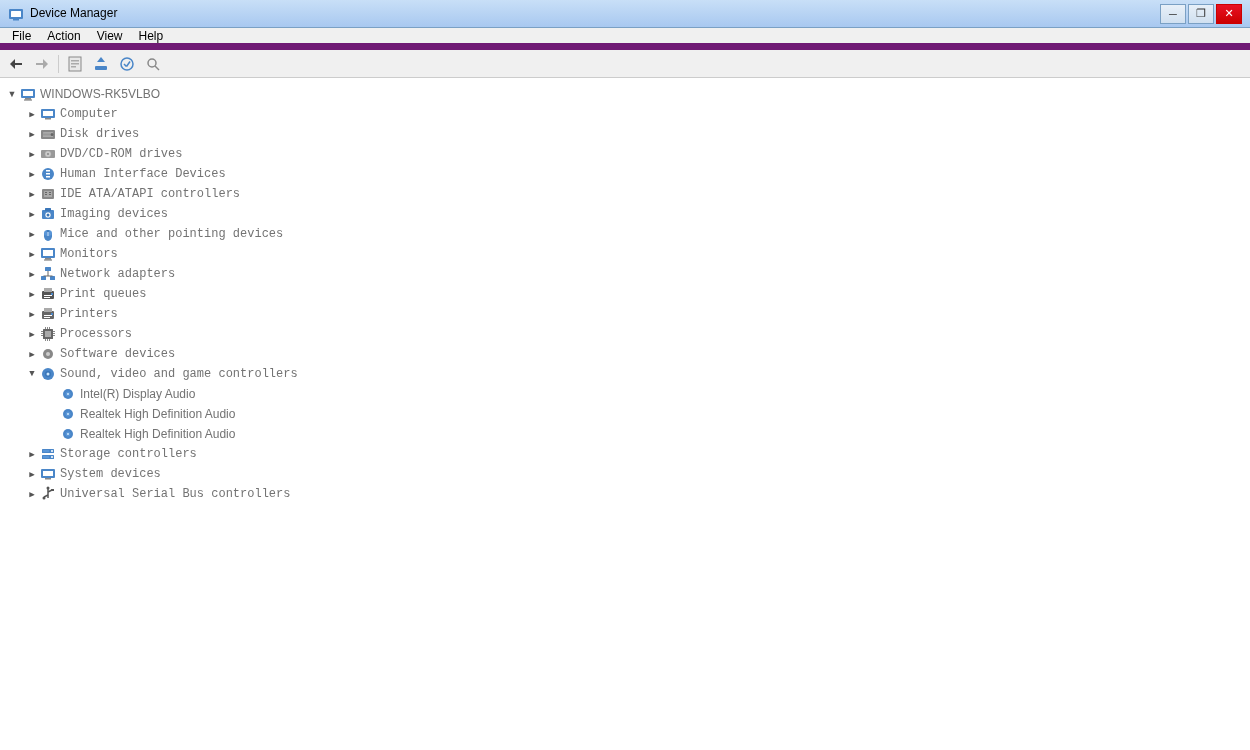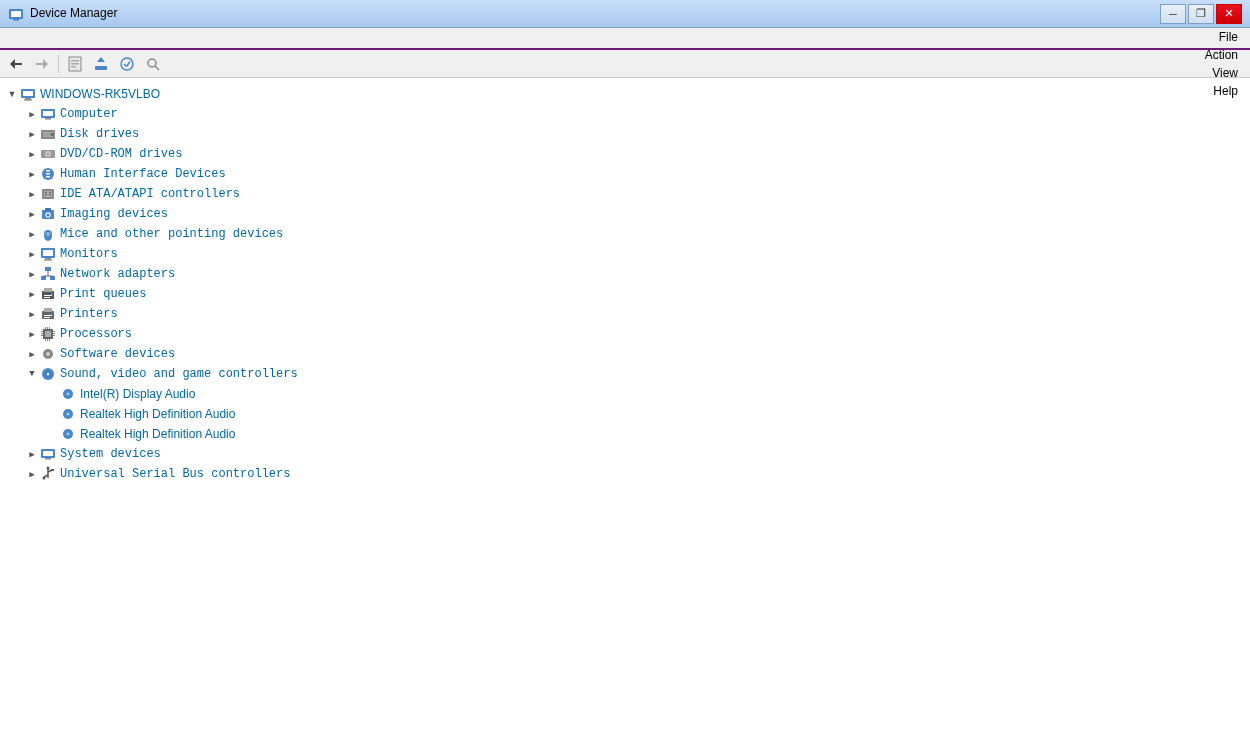--- a/index.html
+++ b/index.html
@@ -56,24 +56,23 @@
       background: linear-gradient(to bottom, #e81123, #c00);
       color: white;
       border-color: #c00;
     }
 
     
     .menu-bar {
       background: #f0f0f0;
       height: 22px;
       display: flex;
-      align-items: flex-end;
+      align-items: center;
       padding: 0 4px;
-      border-bottom: 2px solid #701a75;
-      flex-direction: column;
+      border-bottom: 7px solid #701a75;
     }
     .menu-item {
       padding: 2px 8px;
       cursor: pointer;
       font-size: 12px;
       color: #000;
     }
 
     
     .toolbar {
@@ -117,21 +116,21 @@
       padding: 2px 0;
     }
     .tree-item {
       display: flex;
       align-items: center;
       height: 20px;
       padding-left: 4px;
       cursor: pointer;
       white-space: nowrap;
       font-size: 12px;
-      color: #0369a1;
+      color: #737373;
     }
 
     .expand-btn {
       width: 16px;
       height: 16px;
       display: inline-flex;
       align-items: center;
       justify-content: center;
       font-size: 9px;
       color: #555;
@@ -473,20 +472,34 @@
       <span class="item-icon">
         <svg width="16" height="16" viewBox="0 0 16 16">
           <circle cx="8" cy="8" r="5" fill="#4a86c8"></circle>
           <circle cx="8" cy="8" r="2.5" fill="#5a96d8"></circle>
           <circle cx="8" cy="8" r="1" fill="#cde8ff"></circle>
         </svg>
       </span>
       <span class="item-label">Realtek High Definition Audio</span>
     </div>
 
+    <div class="tree-item indent-1">
+      <span class="expand-btn collapsed"></span>
+      <span class="item-icon">
+        <svg width="16" height="16" viewBox="0 0 16 16">
+          <rect x="2" y="3" width="12" height="4" fill="#4a86c8" rx="0.5"></rect>
+          <rect x="2" y="9" width="12" height="4" fill="#4a86c8" rx="0.5"></rect>
+          <circle cx="12" cy="5" r="1" fill="white"></circle>
+          <circle cx="12" cy="11" r="1" fill="white"></circle>
+          <rect x="3" y="4" width="6" height="2" fill="#5a96d8" rx="0.3"></rect>
+          <rect x="3" y="10" width="6" height="2" fill="#5a96d8" rx="0.3"></rect>
+        </svg>
+      </span>
+      <span class="item-label">Storage controllers</span>
+    </div>
 
     <div class="tree-item indent-1">
       <span class="expand-btn collapsed"></span>
       <span class="item-icon">
         <svg width="16" height="16" viewBox="0 0 16 16">
           <rect x="1" y="3" width="14" height="9" fill="#4a86c8" rx="1"></rect>
           <rect x="3" y="5" width="10" height="5" fill="white"></rect>
           <rect x="5" y="12" width="6" height="1.5" fill="#888"></rect>
         </svg>
       </span>

